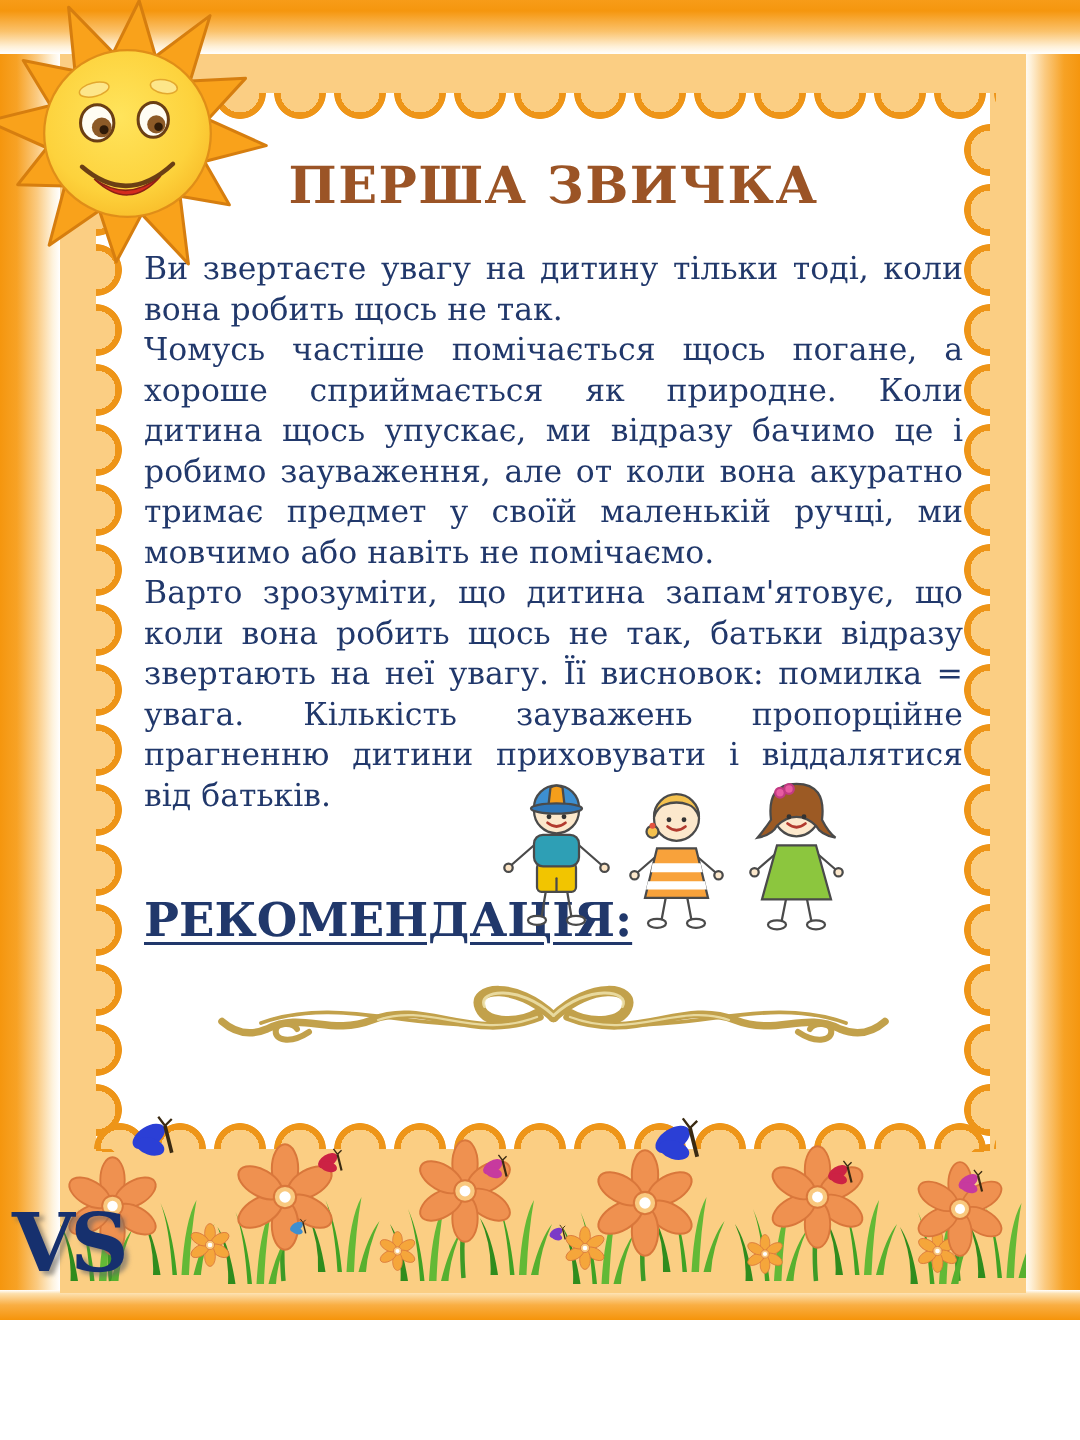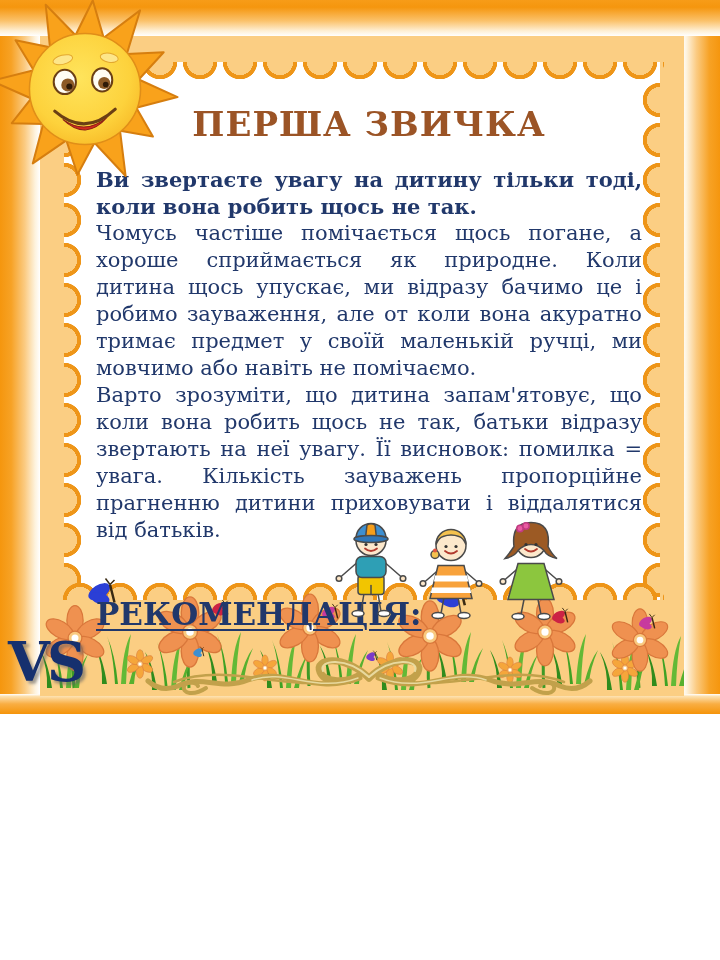--- a/index.html
+++ b/index.html
@@ -1,16 +1,16 @@
 <!DOCTYPE html>
 <html><head>
 <meta charset="utf-8">
 <style>
   html,body{margin:0;padding:0;background:#ffffff;}
-  .page{position:relative;width:720px;height:714px;overflow:hidden;background:#ffffff;
+  .page{position:relative;width:720px;height:880px;overflow:hidden;background:#ffffff;
         font-family:"DejaVu Serif","Liberation Serif",serif;}
 
   
   .edge{position:absolute;z-index:1;}
   .edge-left{left:0;top:0;bottom:0;width:40px;
     background:linear-gradient(to right,#F5960E 0%,#F7A225 28%,#FBCB82 62%,#FEF3DE 88%,#ffffff 100%);}
   .edge-right{right:0;top:0;bottom:0;width:38px;
     background:linear-gradient(to left,#F5960E 0%,#F7A225 28%,#FBCB82 62%,#FEF3DE 88%,#ffffff 100%);}
   .edge-top{left:0;right:0;top:0;height:36px;
     background:linear-gradient(to bottom,#F79C18 0%,#F5960E 20%,#FBC26B 58%,#FEF0D6 86%,#ffffff 100%);}
@@ -38,21 +38,21 @@
   .flowers-wrap{position:absolute;left:0;right:0;bottom:0;height:96px;overflow:visible;}
   .flowers-wrap svg{position:absolute;left:0;top:-36px;}
 
   
   .sun{position:absolute;left:-16px;top:-12px;width:202px;height:202px;z-index:5;}
 
   
   .content{position:absolute;left:96px;width:546px;top:104px;z-index:4;color:#21386B;}
   .title{margin:0 0 22px 0;text-align:center;color:#9B5426;font-size:34px;font-weight:bold;letter-spacing:1px;}
   .para{margin:0;font-size:21px;line-height:27px;text-align:justify;}
-  .lead{font-weight:bold;}
+  .lead{font-weight:normal;}
   .rec-head{margin:52px 0 2px 0;font-size:31px;font-weight:bold;text-decoration:underline;
             text-underline-offset:4px;text-decoration-thickness:2px;}
   .flourish{display:block;margin:16px auto 0 auto;}
 
   
   .children{position:absolute;left:326px;top:514px;width:250px;height:108px;z-index:4;}
 
   
   .vs{position:absolute;left:8px;bottom:20px;z-index:6;font-weight:bold;font-size:54px;
       letter-spacing:-3px;color:#16306E;text-shadow:3px 3px 3px rgba(100,100,100,0.6);}

